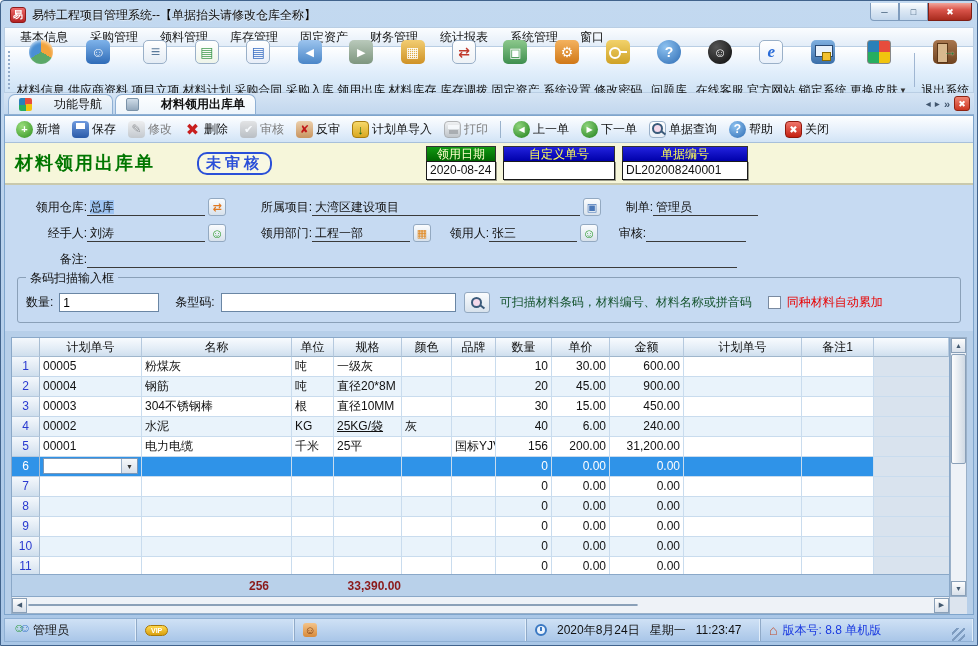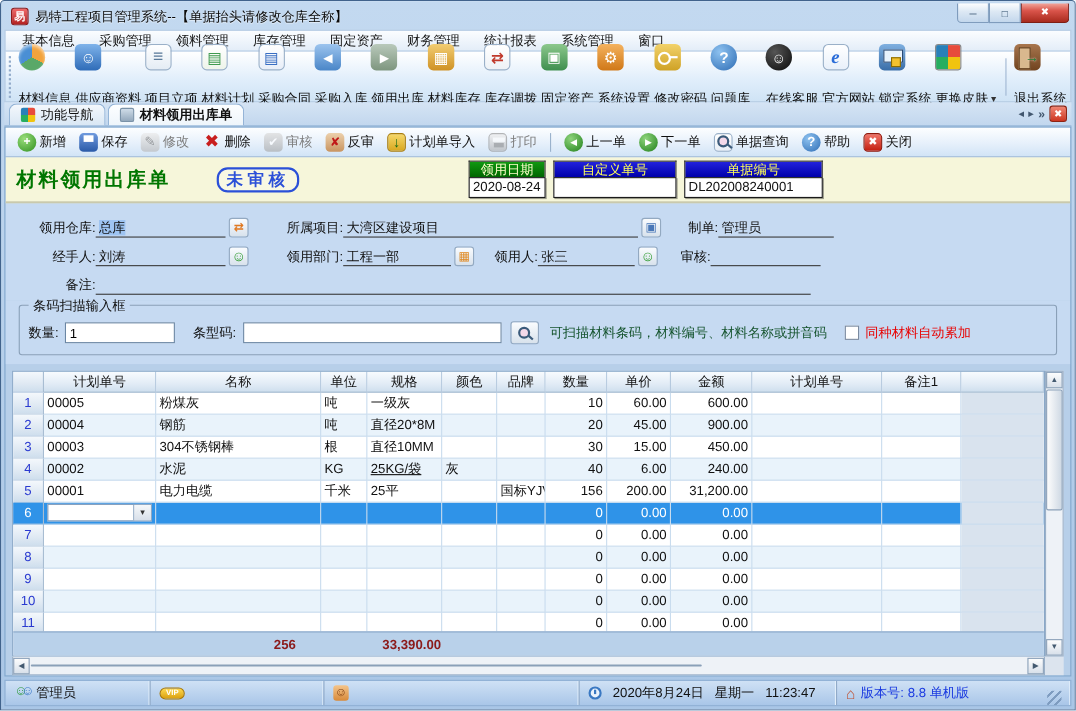--- a/index.html
+++ b/index.html
@@ -26,21 +26,21 @@
 
   
   .menubar { height:20px; background:linear-gradient(#fbfdff,#e3edf8); border:1px solid #b9cee4;
              display:flex; align-items:center; padding-left:4px; }
   .menu-item { padding:2px 11px;text-align:center; }
 
   
   .toolbar { height:46px; background:linear-gradient(#ffffff,#e1eefb 55%,#cfe3f5);
              border:1px solid #b9cee4; border-top:none; display:flex; align-items:center; padding:1px 2px; }
   .tb-grip { width:4px; height:38px; border-left:2px dotted #93accb; margin:0 3px 0 1px; }
-  .tb-item { display:flex; flex-direction:column; justify-content:center;
+  .tb-item { display:flex; flex-direction:column; align-items:center; justify-content:center;
              gap:18px; padding:1px 2px; min-width:50px; }
   .tb-label { font-size:12px; white-space:nowrap; display:flex; align-items:center; gap:1px; }
   .tb-sep { width:1px; height:34px; background:#9fb6d2; margin:0 5px; }
   .caret { font-size:8px; color:#333; }
 
   .chip { width:24px; height:24px; border-radius:5px; display:flex; align-items:center; justify-content:center;
           color:#fff; font-weight:bold; font-size:13px; position:relative; }
   .i-material-info { background:conic-gradient(#f2a33c 0 33%,#5aa868 33% 66%,#4a8fd4 0); border-radius:50%; box-shadow:inset 0 2px 3px rgba(255,255,255,.6); }
   .i-supplier { background:linear-gradient(#7fb3ea,#2f6cb8); }
   .i-supplier::after { content:"☺"; font-size:14px; }
@@ -74,21 +74,21 @@
   .i-lock { background:linear-gradient(#7fb0e0,#3a6ea8); }
   .i-lock::before { content:""; position:absolute; left:4px; top:5px; width:16px; height:10px; background:#e8f2fc; border:1px solid #2a4a74; }
   .i-lock::after  { content:""; position:absolute; right:4px; bottom:3px; width:7px; height:7px; background:#f2c12e; border:1px solid #8a6a00; }
   .i-skin { background:conic-gradient(#e74c3c 0 25%,#f1c40f 0 50%,#27ae60 0 75%,#2980b9 0); border:1px solid #888; border-radius:3px; }
   .i-exit { background:linear-gradient(#a8764e,#70431f); }
   .i-exit::before { content:""; position:absolute; left:4px; top:3px; width:9px; height:18px; background:#d9b88e; border:1px solid #5a3516; }
   .i-exit::after { content:"→"; color:#1f7a2f; font-size:13px; position:absolute; right:1px; top:4px; text-shadow:0 0 2px #fff; }
 
   
   .tabbar { height:22px; background:linear-gradient(#d5e4f4,#c2d7ee); display:flex; align-items:flex-end; padding:0 4px; border-bottom:1px solid #8fb0d4; }
-  .tab { height:20px; padding:0 10px; display:flex; align-items:center; gap:5px; margin-right:2px;
+  .tab { height:20px; padding:0 10px; display:flex; align-items:center; gap:22px; margin-right:2px;
          border:1px solid #8fb0d4; border-bottom:none; border-radius:7px 7px 0 0;
          background:linear-gradient(#f4f8fc,#d9e7f4); white-space:nowrap; }
   .tab.active { background:linear-gradient(#fdfeff,#eef5fb); font-weight:bold; }
   .tab-ic { width:13px; height:13px; border-radius:2px; }
   .tab-ic.nav  { background:conic-gradient(#e74c3c 0 25%,#f1c40f 0 50%,#27ae60 0 75%,#2980b9 0); }
   .tab-ic.doc  { background:linear-gradient(#cfdce8,#93a8bc); border:1px solid #7a92a8; }
   .tab-controls { margin-left:auto; display:flex; align-items:center; gap:4px; padding-bottom:3px; }
   .tab-arrow { font-size:10px; color:#41566e; }
   .tab-chevron { font-size:11px; color:#41566e; font-weight:bold; }
   .tab-close { width:16px; height:15px; border-radius:3px; background:linear-gradient(#f08573,#cc3621);
@@ -531,21 +531,21 @@
         <div class="grid-body">
             <div class="grid-row">
               <div class="cell-num gc" style="width: 28px;">1</div>
               <div class="gc" style="width: 102px; text-align: left;">00005</div>
               <div class="gc" style="width: 150px; text-align: left;">粉煤灰</div>
               <div class="gc" style="width: 42px; text-align: left;">吨</div>
               <div class="gc" style="width: 68px; text-align: left;">一级灰</div>
               <div class="gc" style="width: 50px; text-align: left;"></div>
               <div class="gc" style="width: 44px; text-align: left;"></div>
               <div class="gc" style="width: 56px; text-align: right;">10</div>
-              <div class="gc" style="width: 58px; text-align: right;">60.00</div>
+              <div class="gc" style="width: 58px; text-align: right;">30.00</div>
               <div class="gc" style="width: 74px; text-align: right;">600.00</div>
               <div class="gc" style="width: 118px; text-align: left;"></div>
               <div class="gc" style="width: 72px; text-align: left;"></div>
               <div class="gc filler"></div>
             </div>
             <div class="grid-row alt">
               <div class="cell-num gc" style="width: 28px;">2</div>
               <div class="gc" style="width: 102px; text-align: left;">00004</div>
               <div class="gc" style="width: 150px; text-align: left;">钢筋</div>
               <div class="gc" style="width: 42px; text-align: left;">吨</div>

